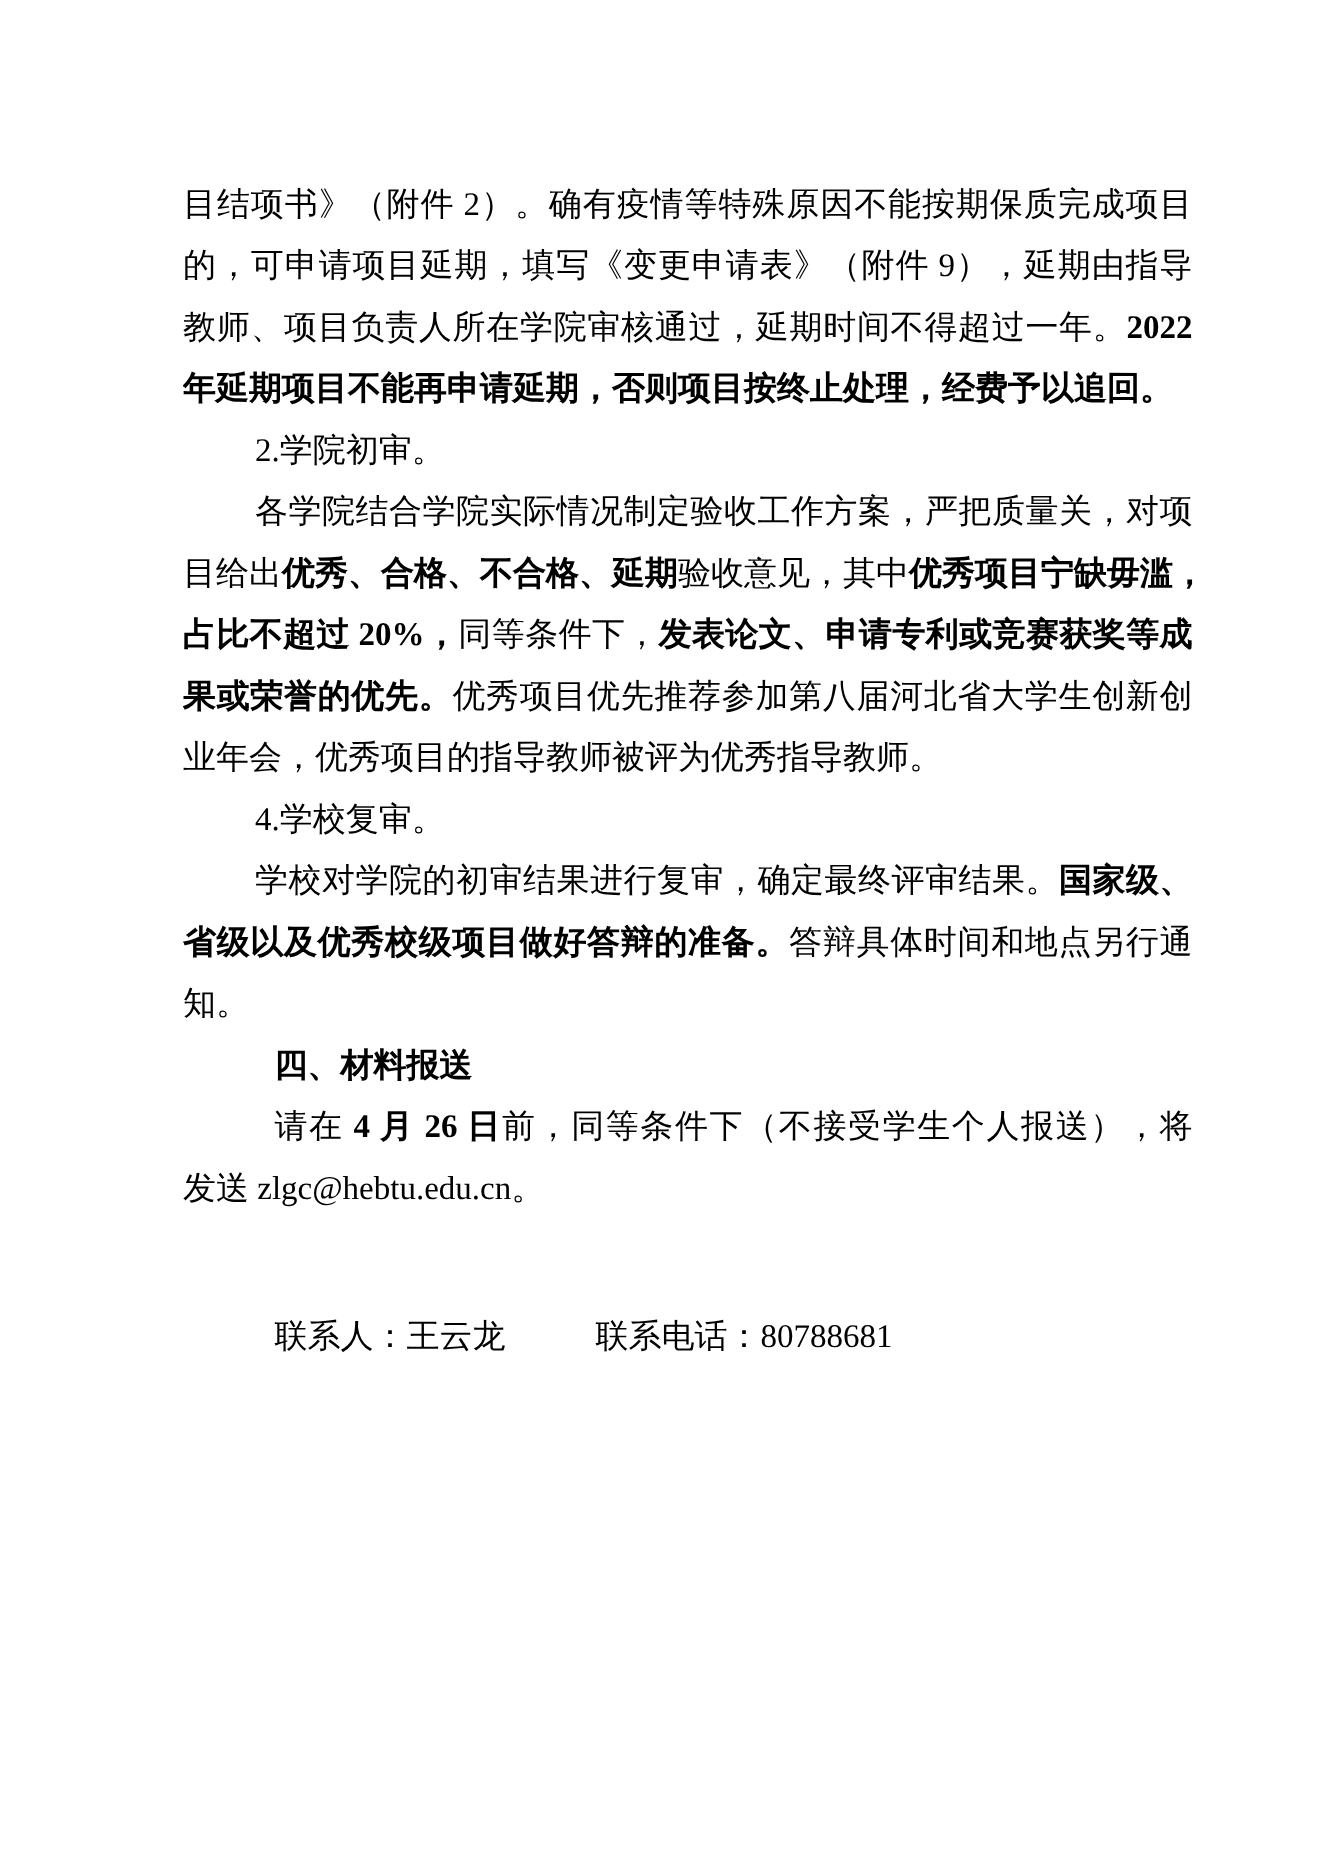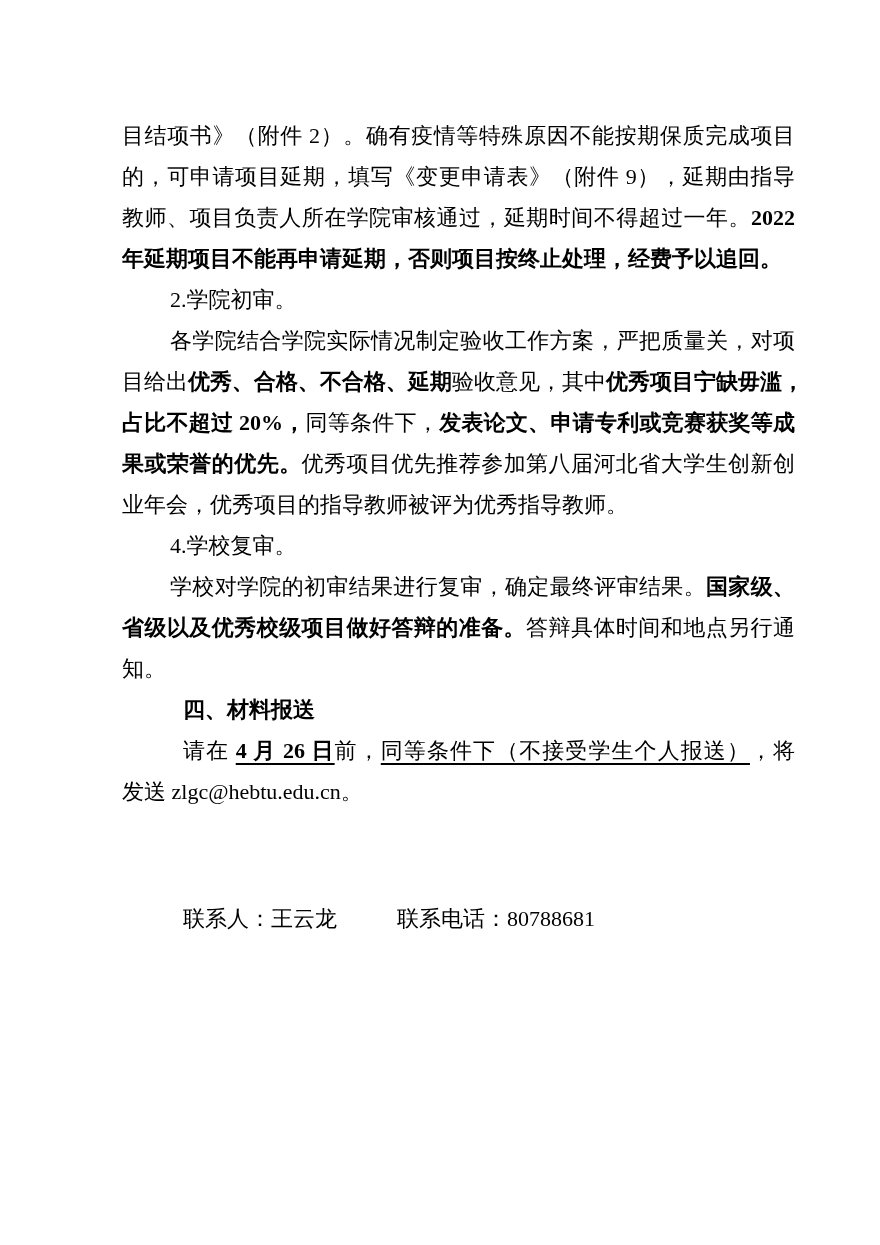--- a/index.html
+++ b/index.html
@@ -26,23 +26,23 @@
     text-align: justify;
     text-align-last: justify;
     overflow: hidden;
     white-space: nowrap;
   }
   .line.last {
     text-align-last: left;
   }
   .indent-body { padding-left: 48px; }
   .indent-wide { padding-left: 61px; }
-  .para-contact { margin-top: 86px; }
+  .para-contact { margin-top: 58px; }
   .b { font-weight: bold; margin-top: 36px; }
-  .u { text-decoration: underline; text-underline-offset: 5px; }
+  .u { text-underline-offset: 5px; }
   .gap { margin-left: 60px; }
 </style>
 </head>
 <body>
 
 <div class="page">
   <div>
       <div class="para">
         <div class="line"><span class="">目结项书》（附件 2）。确有疫情等特殊原因不能按期保质完成项目</span></div>
         <div class="line"><span class="">的，可申请项目延期，填写《变更申请表》（附件 9），延期由指导</span></div>

